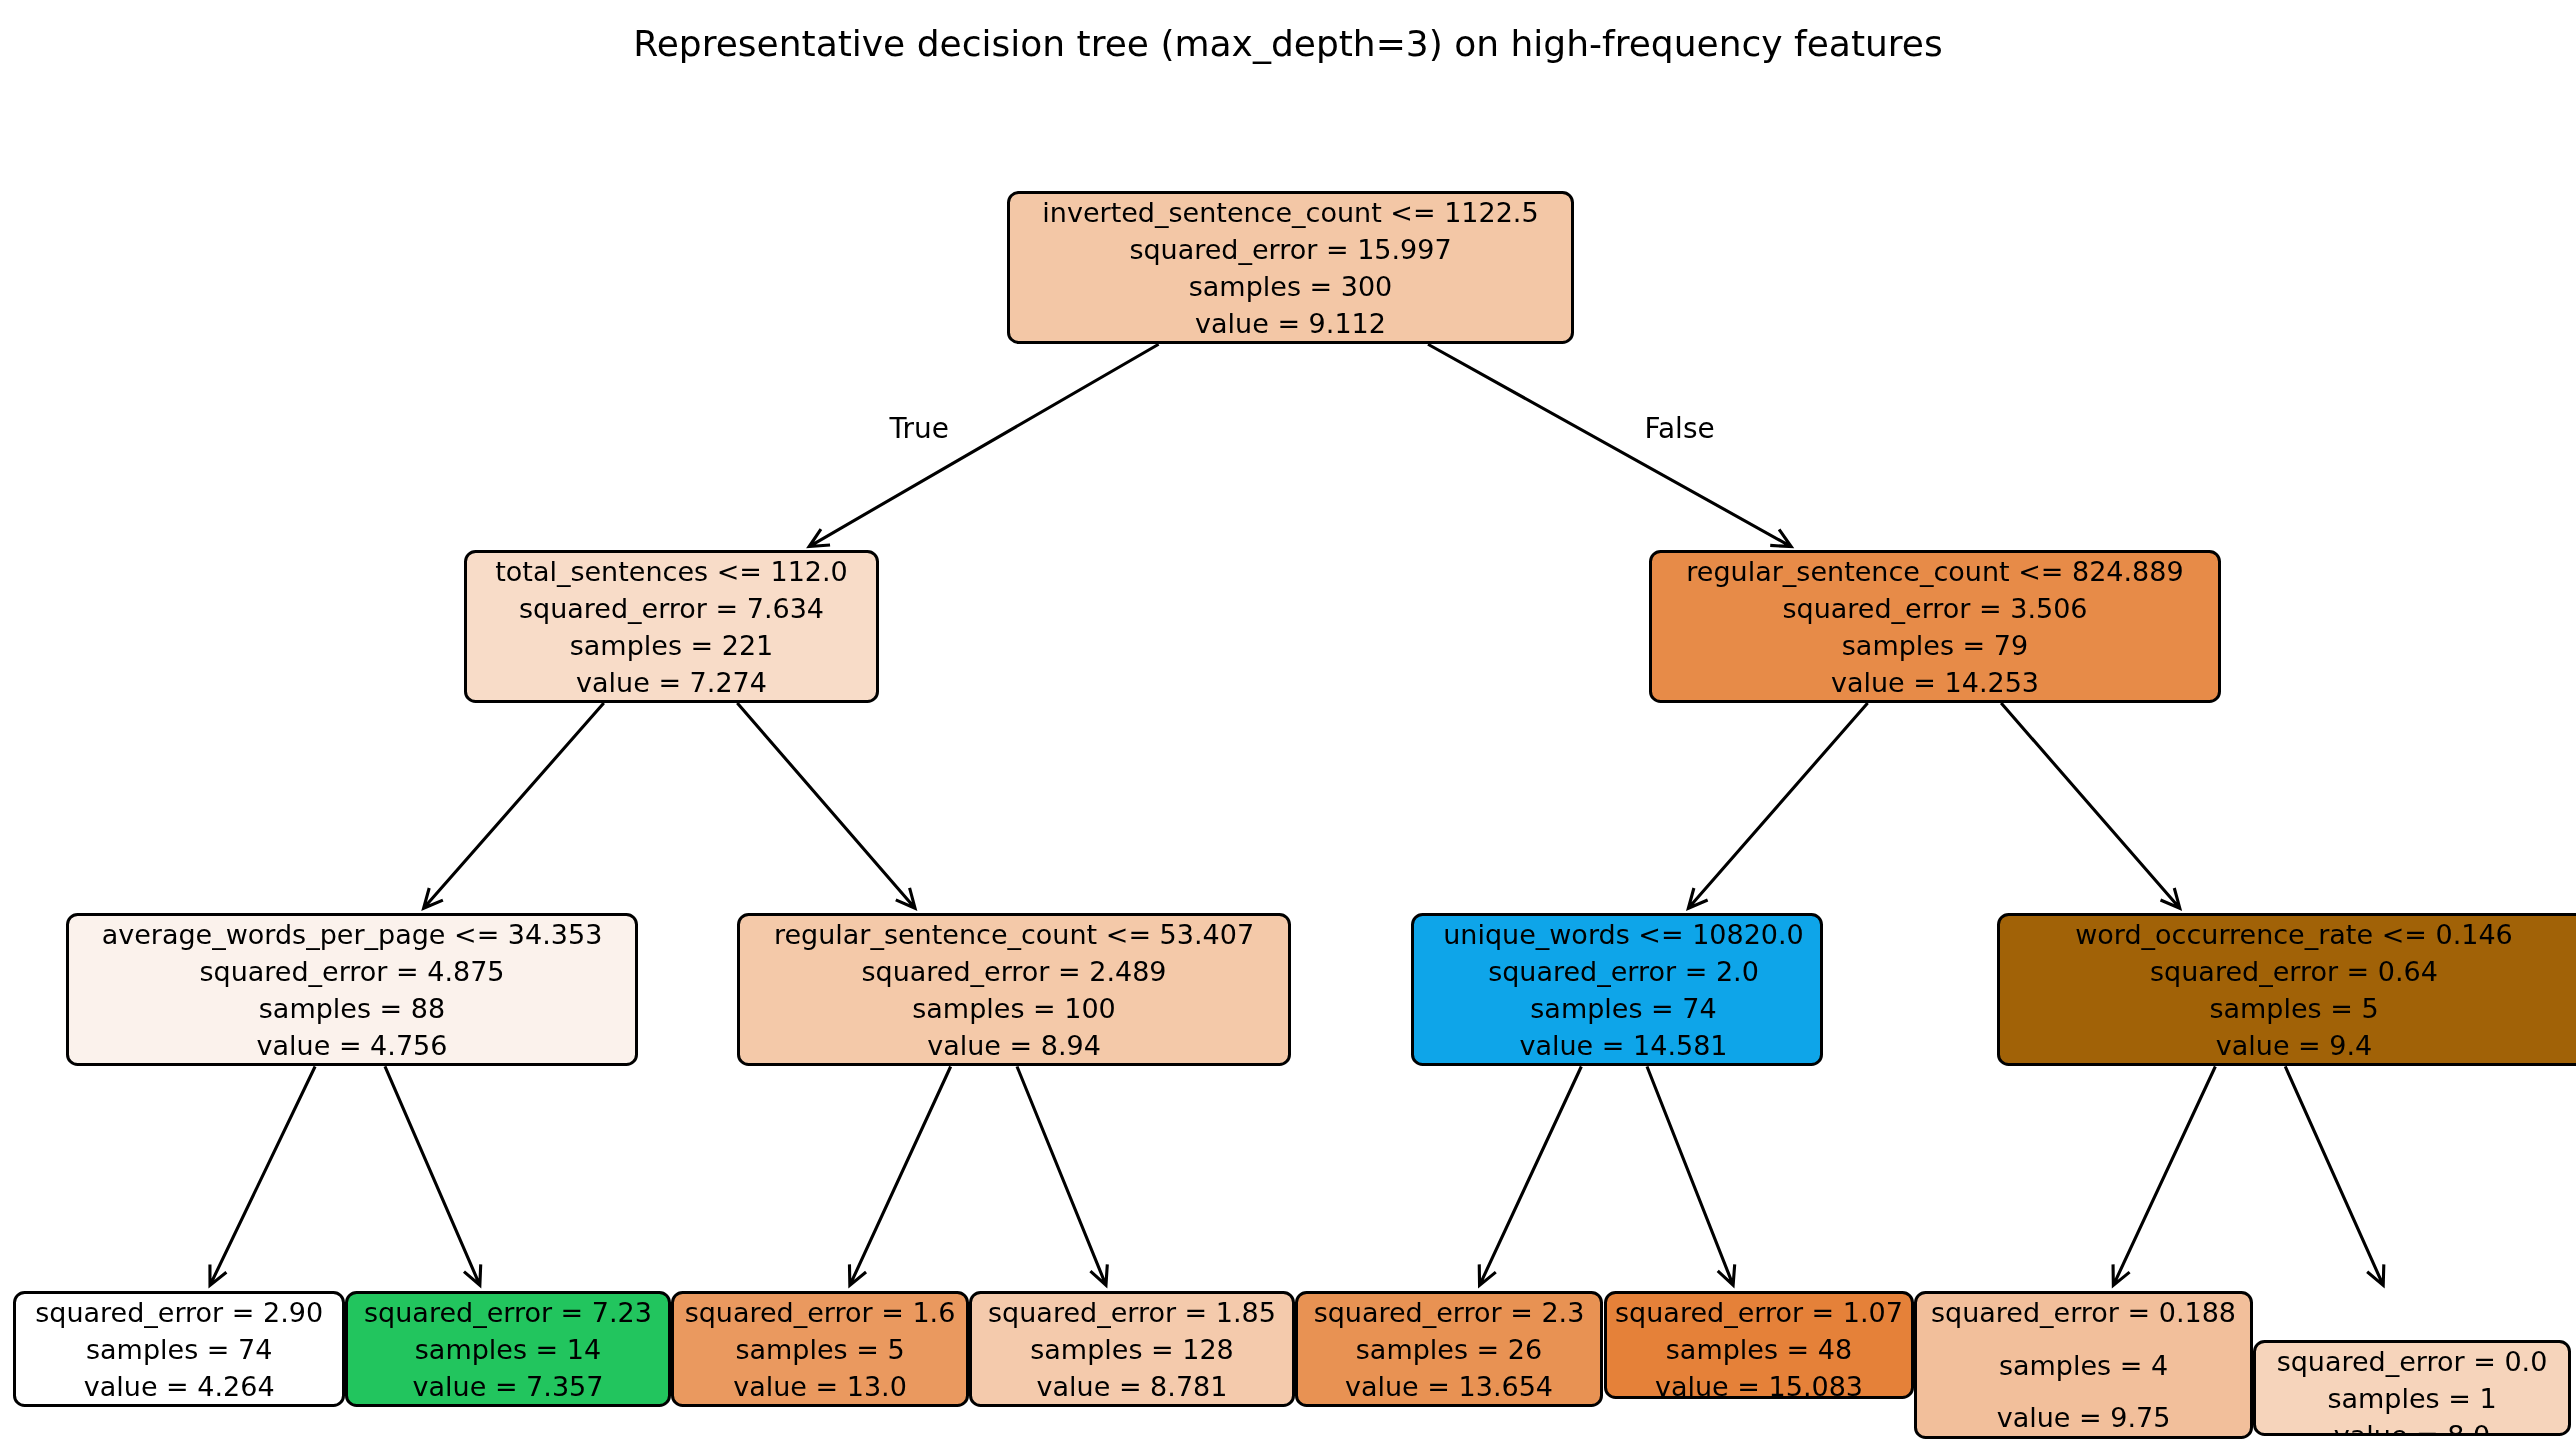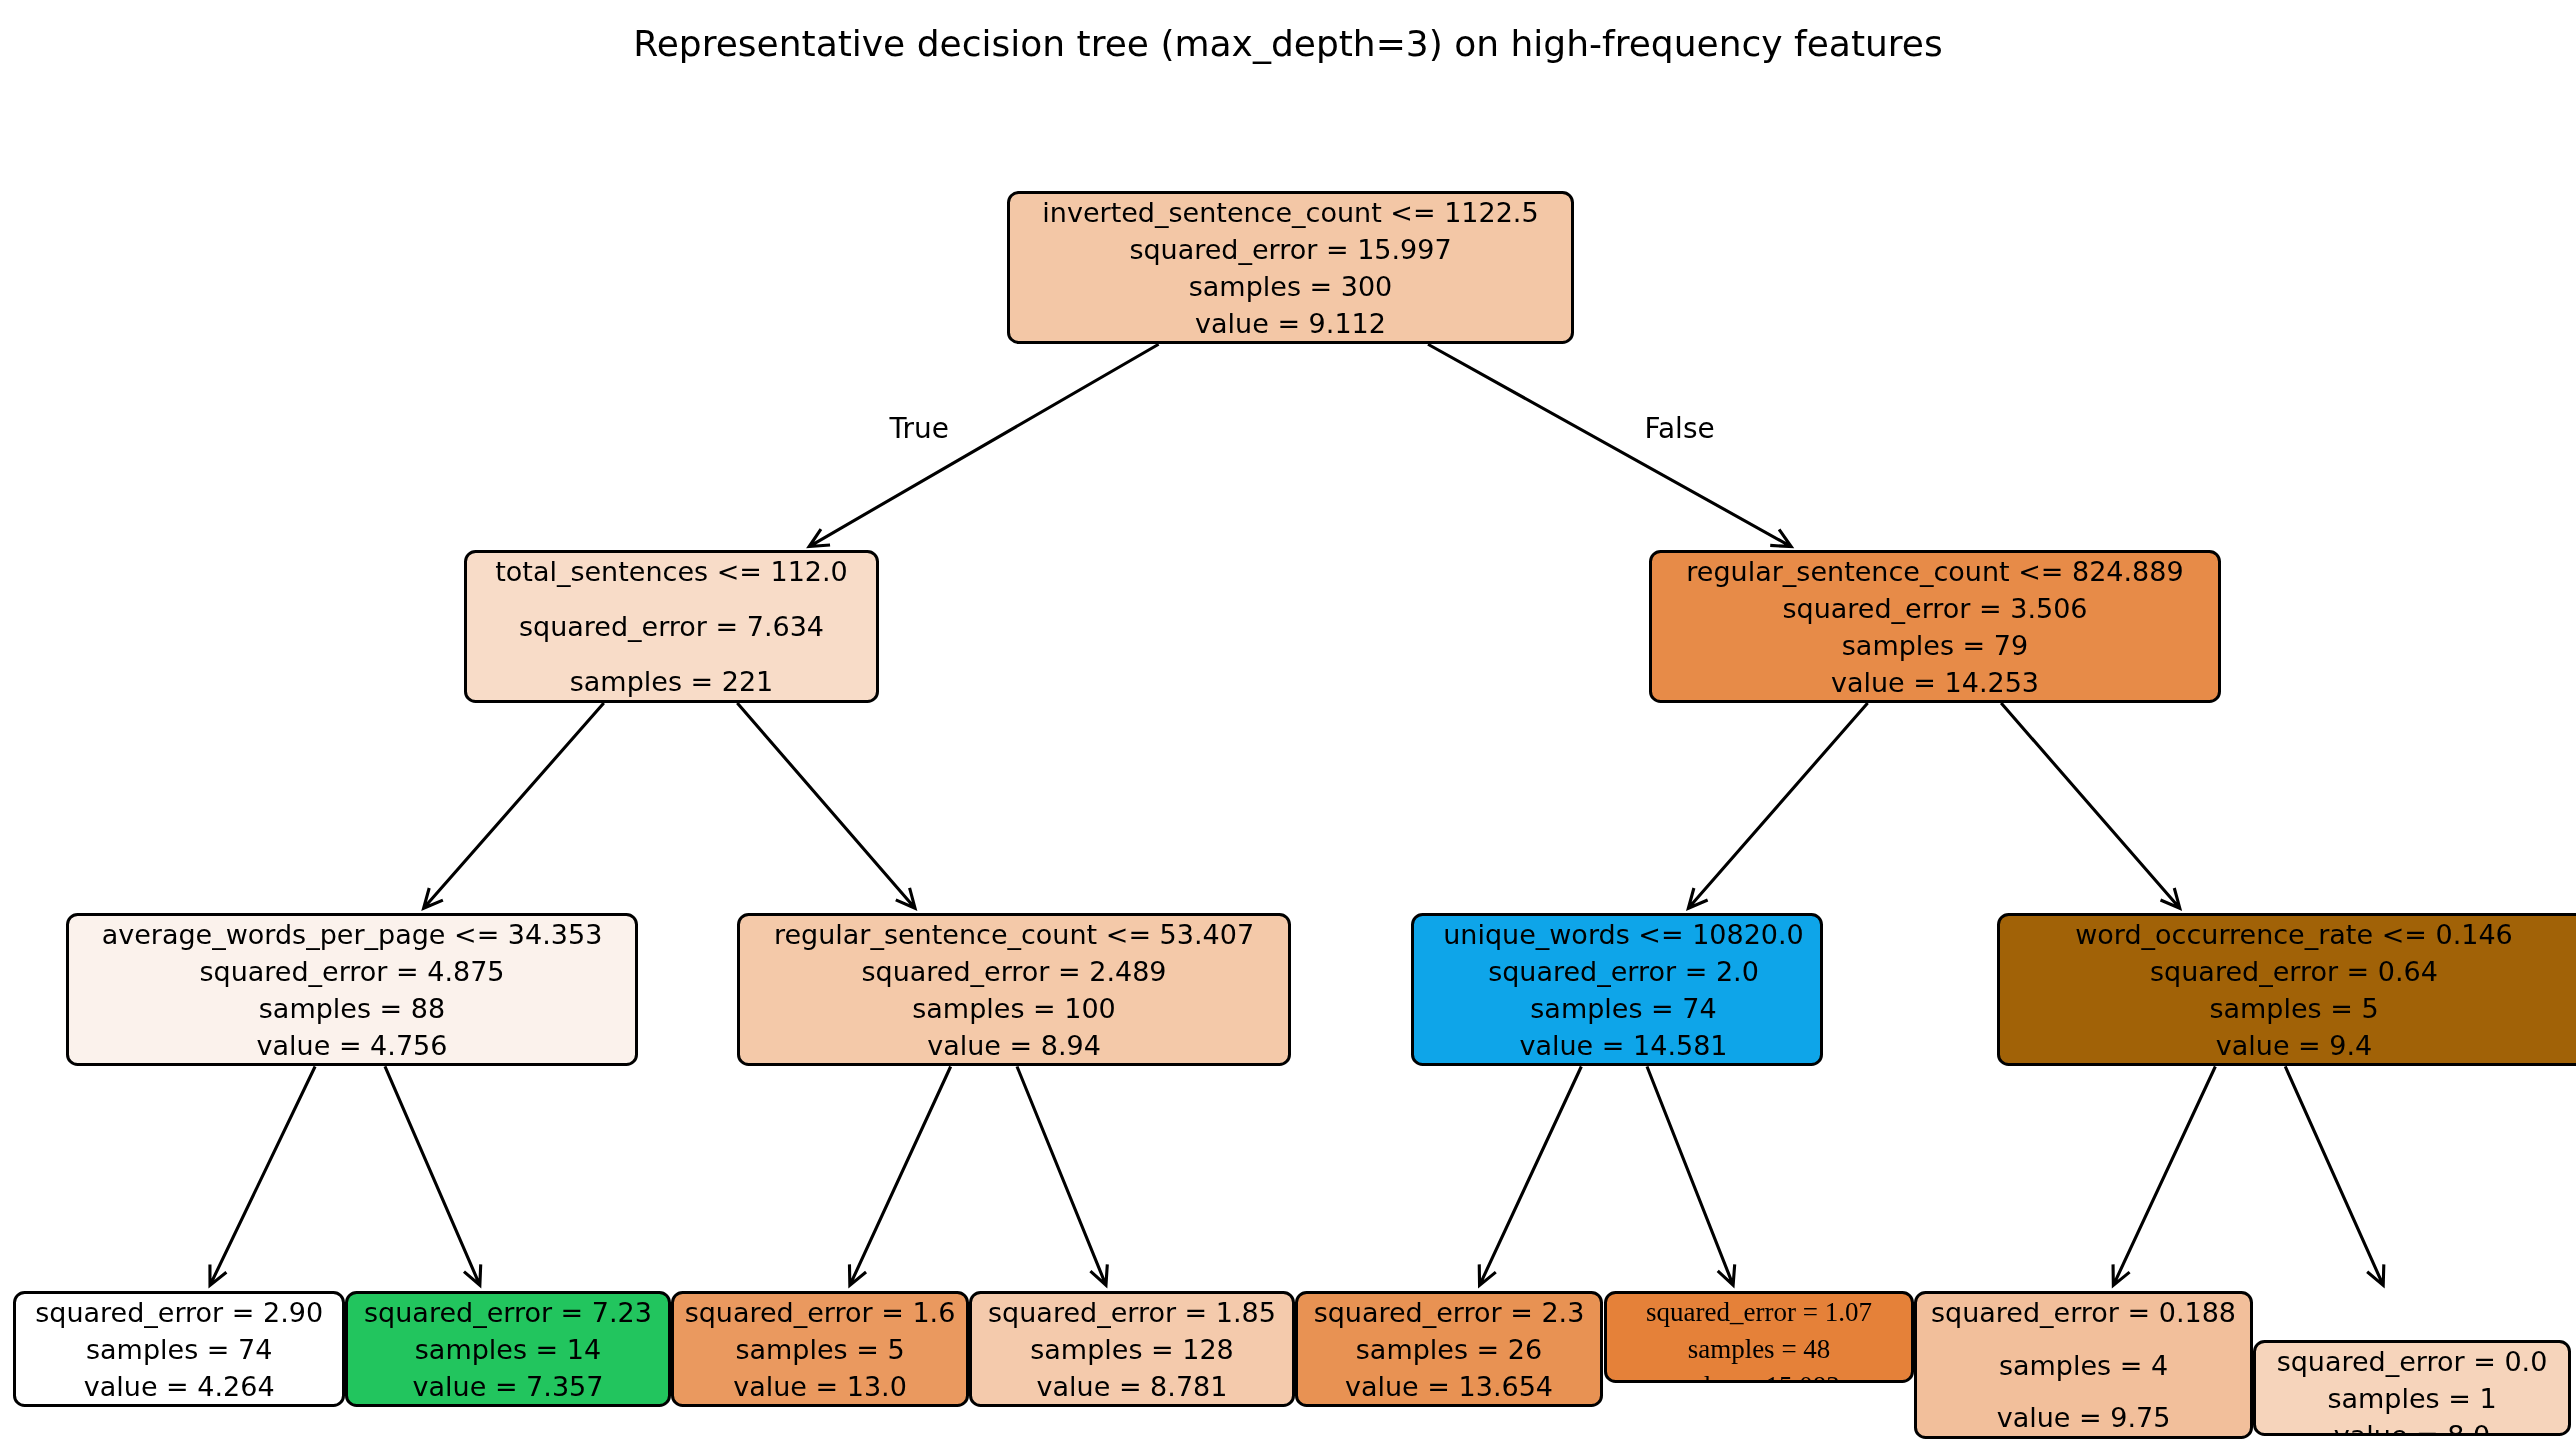--- a/index.html
+++ b/index.html
@@ -60,20 +60,21 @@
     <div class="nline">inverted_sentence_count &lt;= 1122.5</div>
     <div class="nline">squared_error = 15.997</div>
     <div class="nline">samples = 300</div>
     <div class="nline">value = 9.112</div>
   </div>
 
   <div class="node" style="left: 464px; top: 550px; width: 415px; height: 153px; background-color: rgb(248, 220, 200);">
     <div class="nline">total_sentences &lt;= 112.0</div>
     <div class="nline">squared_error = 7.634</div>
     <div class="nline">samples = 221</div>
+    <div class="nline">value = 7.274</div>
   </div>
 
   <div class="node" style="left: 1649px; top: 550px; width: 572px; height: 153px; background-color: rgb(231, 139, 72);">
     <div class="nline">regular_sentence_count &lt;= 824.889</div>
     <div class="nline">squared_error = 3.506</div>
     <div class="nline">samples = 79</div>
     <div class="nline">value = 14.253</div>
   </div>
 
   <div class="node" style="left: 66px; top: 913px; width: 572px; height: 153px; background-color: rgb(251, 242, 236);">
@@ -127,21 +128,21 @@
     <div class="nline">samples = 128</div>
     <div class="nline">value = 8.781</div>
   </div>
 
   <div class="node" style="left: 1295px; top: 1291px; width: 308px; height: 116px; background-color: rgb(232, 146, 83);">
     <div class="nline">squared_error = 2.3</div>
     <div class="nline">samples = 26</div>
     <div class="nline">value = 13.654</div>
   </div>
 
-  <div class="node" style="left: 1604px; top: 1291px; width: 310px; height: 92px; background-color: rgb(229, 129, 57); font-family: Liberation Serif, serif;">
+  <div class="node" style="left: 1604px; top: 1291px; width: 310px; height: 108px; background-color: rgb(229, 129, 57);">
     <div class="nline">squared_error = 1.07</div>
     <div class="nline">samples = 48</div>
     <div class="nline">value = 15.083</div>
   </div>
 
   <div class="node" style="left: 1914px; top: 1291px; width: 339px; height: 148px; background-color: rgb(242, 191, 155);">
     <div class="nline">squared_error = 0.188</div>
     <div class="nline">samples = 4</div>
     <div class="nline">value = 9.75</div>
   </div>

